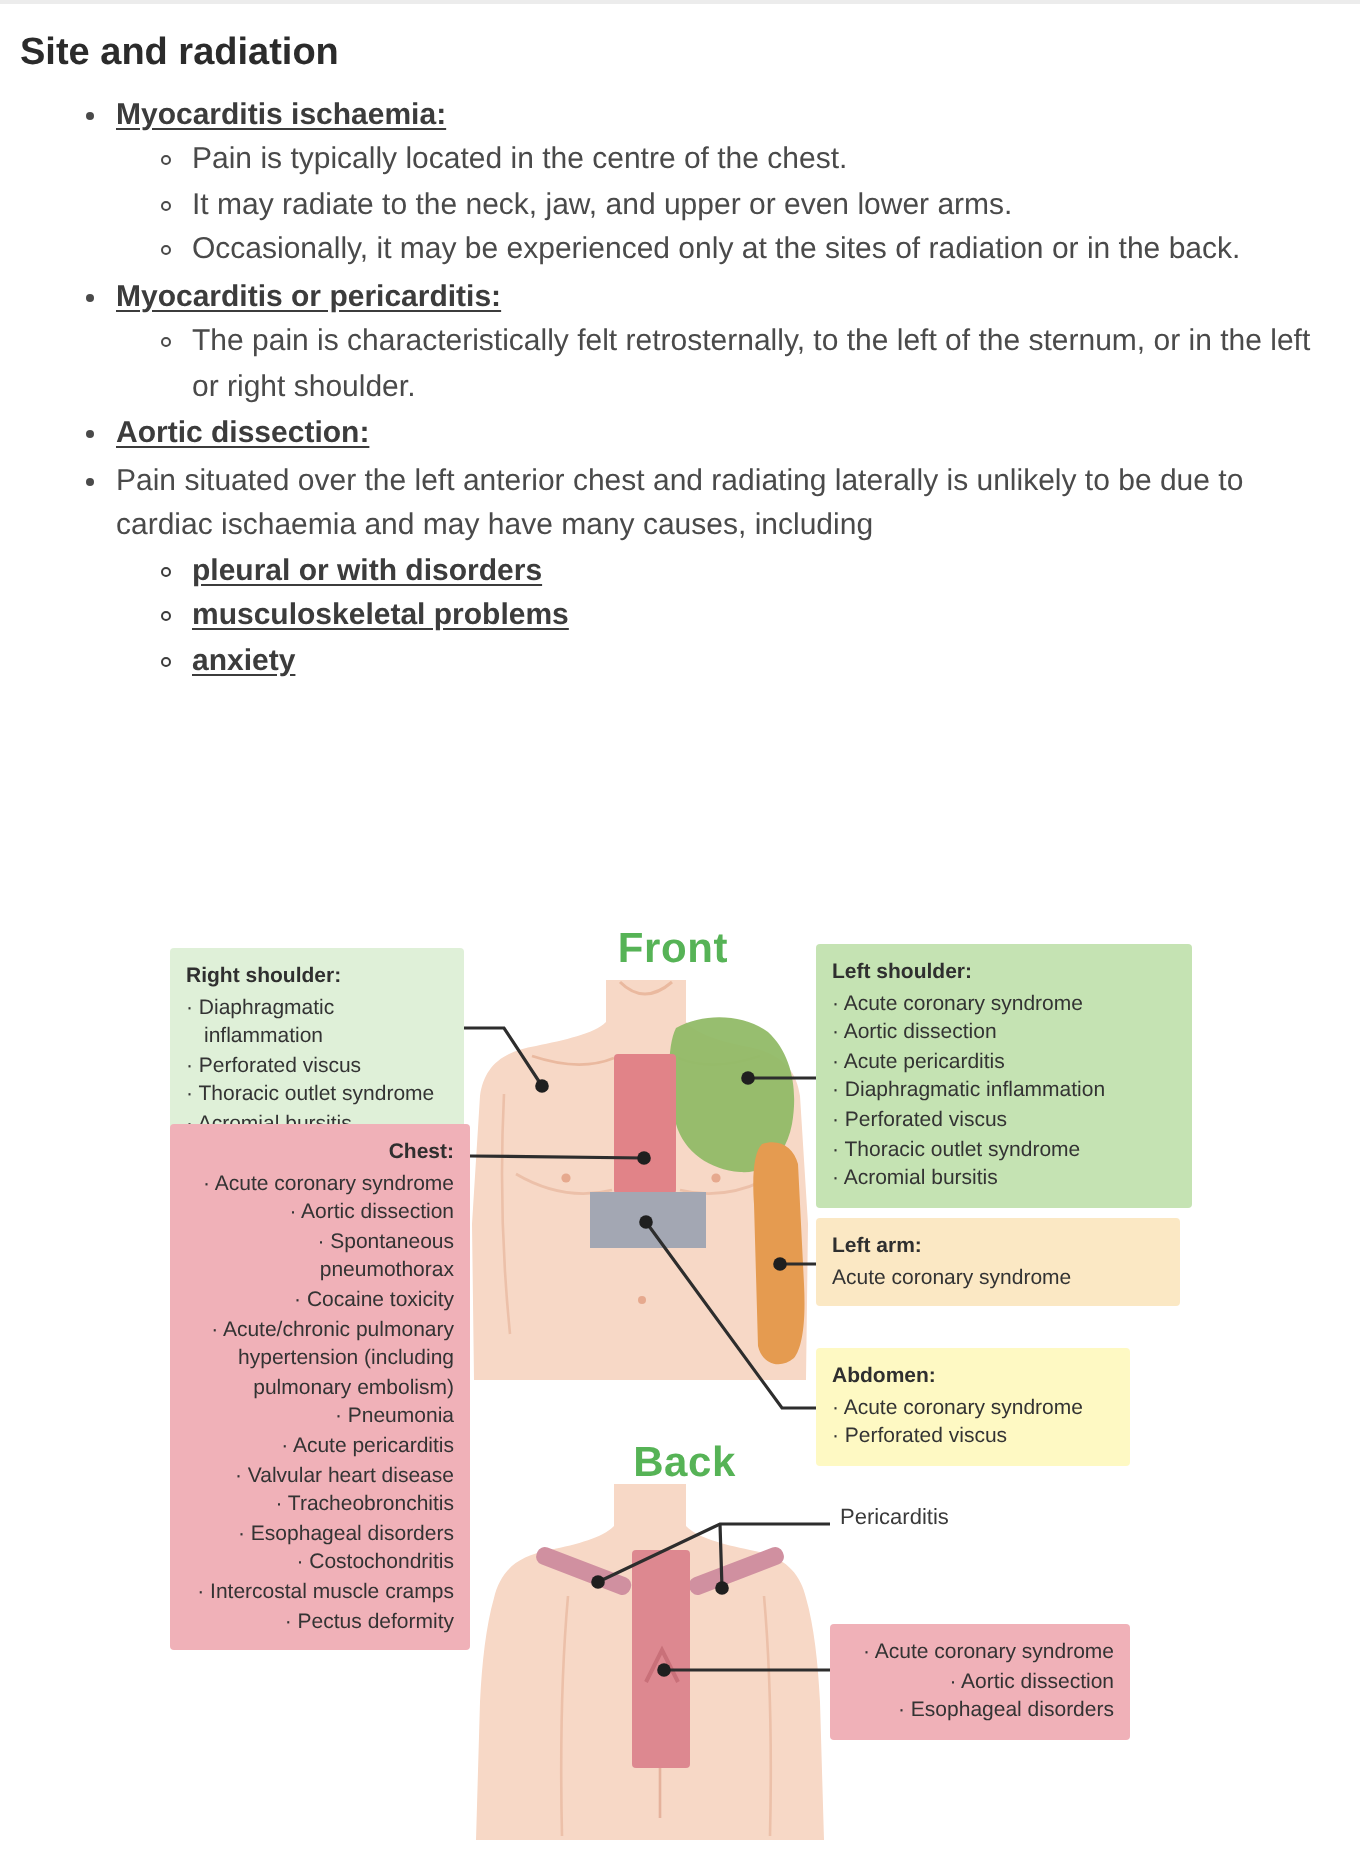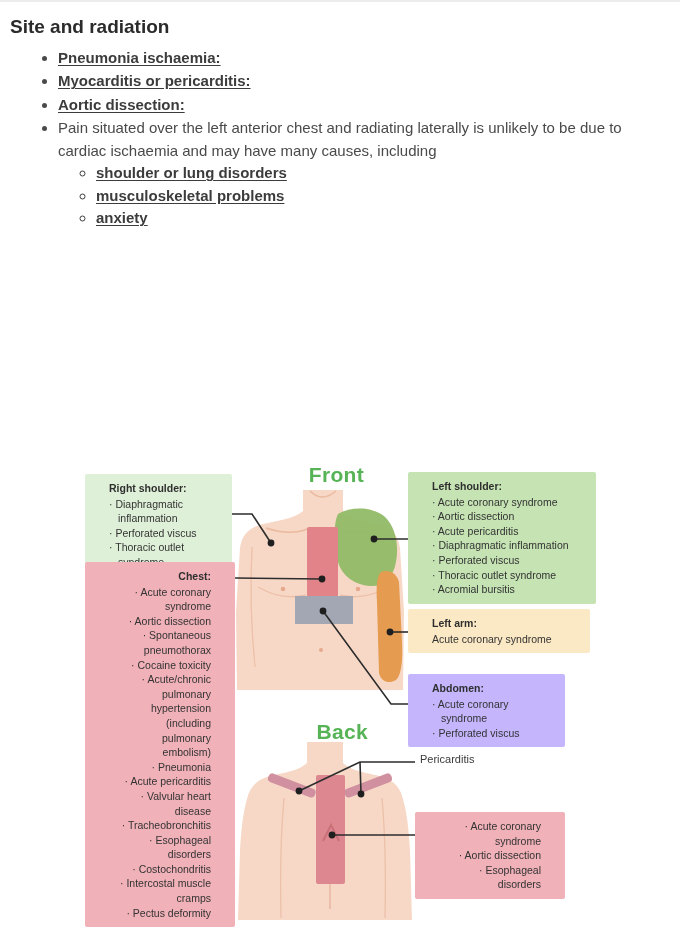--- a/index.html
+++ b/index.html
@@ -34,60 +34,68 @@
   .area-label{
     position:absolute;font-size:21px;font-weight:700;color:#56b356;
     width:80px;text-align:right;letter-spacing:.3px;
   }
   #label-front{left:284px;top:6px;}
   #label-back{left:288px;top:263px;}
   #label-pericarditis{
     position:absolute;left:420px;top:296px;font-size:11px;color:#3a3a3a;
   }
   .dbox{
-    position:absolute;border-radius:2px;padding:7px 24px;box-sizing:border-box;
+    position:absolute;border-radius:2px;padding:7px 8px;box-sizing:border-box;
     font-size:10.5px;line-height:14.6px;color:#333333;
   }
   .dbox-title{font-weight:700;font-size:10.5px;margin:0 0 1px 0;color:#2f2f2f;}
   ul.dlist{list-style:none;margin:0;padding:0;}
   ul.dlist>li{padding-left:9px;text-indent:-9px;}
   ul.dlist>li::before{content:"· ";}
   ul.dlist.no-dot>li{padding-left:0;text-indent:0;}
   ul.dlist.no-dot>li::before{content:"";}
   .green-light{background:#dff0d8;}
   .green{background:#c5e3b3;}
   .pink{background:#f0b1b8;text-align:right;}
   .cream{background:#fbe8c4;}
-  .blue{background:#c4b5fd;}
+  .blue{background:#fef9c3;}
   #box-right-shoulder{left:85px;top:17px;width:147px;}
   #box-chest{left:85px;top:105px;width:150px;}
   #box-left-shoulder{left:408px;top:15px;width:188px;}
   #box-left-arm{left:408px;top:152px;width:182px;}
   #box-abdomen{left:408px;top:217px;width:157px;}
   #box-back{left:415px;top:355px;width:150px;}
 </style>
 </head>
 <body>
 
 <section class="notes">
   <h1 class="page-title">Site and radiation</h1>
   <ul class="l1">
     <li>
-      <span class="topic">Pneumonia ischaemia:</span>
+      <span class="topic">Myocarditis ischaemia:</span>
+      <ul class="l2">
+        <li>Pain is typically located in the centre of the chest.</li>
+        <li>It may radiate to the neck, jaw, and upper or even lower arms.</li>
+        <li>Occasionally, it may be experienced only at the sites of radiation or in the back.</li>
+      </ul>
     </li>
     <li>
       <span class="topic">Myocarditis or pericarditis:</span>
+      <ul class="l2">
+        <li>The pain is characteristically felt retrosternally, to the left of the sternum, or in the left or right shoulder.</li>
+      </ul>
     </li>
     <li>
       <span class="topic">Aortic dissection:</span>
     </li>
     <li>
       <span class="plain-lead">Pain situated over the left anterior chest and radiating laterally is unlikely to be due to cardiac ischaemia and may have many causes, including</span>
       <ul class="l2 links">
-        <li>shoulder or lung disorders</li>
+        <li>pleural or with disorders</li>
         <li>musculoskeletal problems</li>
         <li>anxiety</li>
       </ul>
     </li>
   </ul>
 </section>
 
 <div class="diagram">
 
   <svg class="fig-svg" width="680" height="480" viewBox="0 455 680 480" xmlns="http://www.w3.org/2000/svg">

